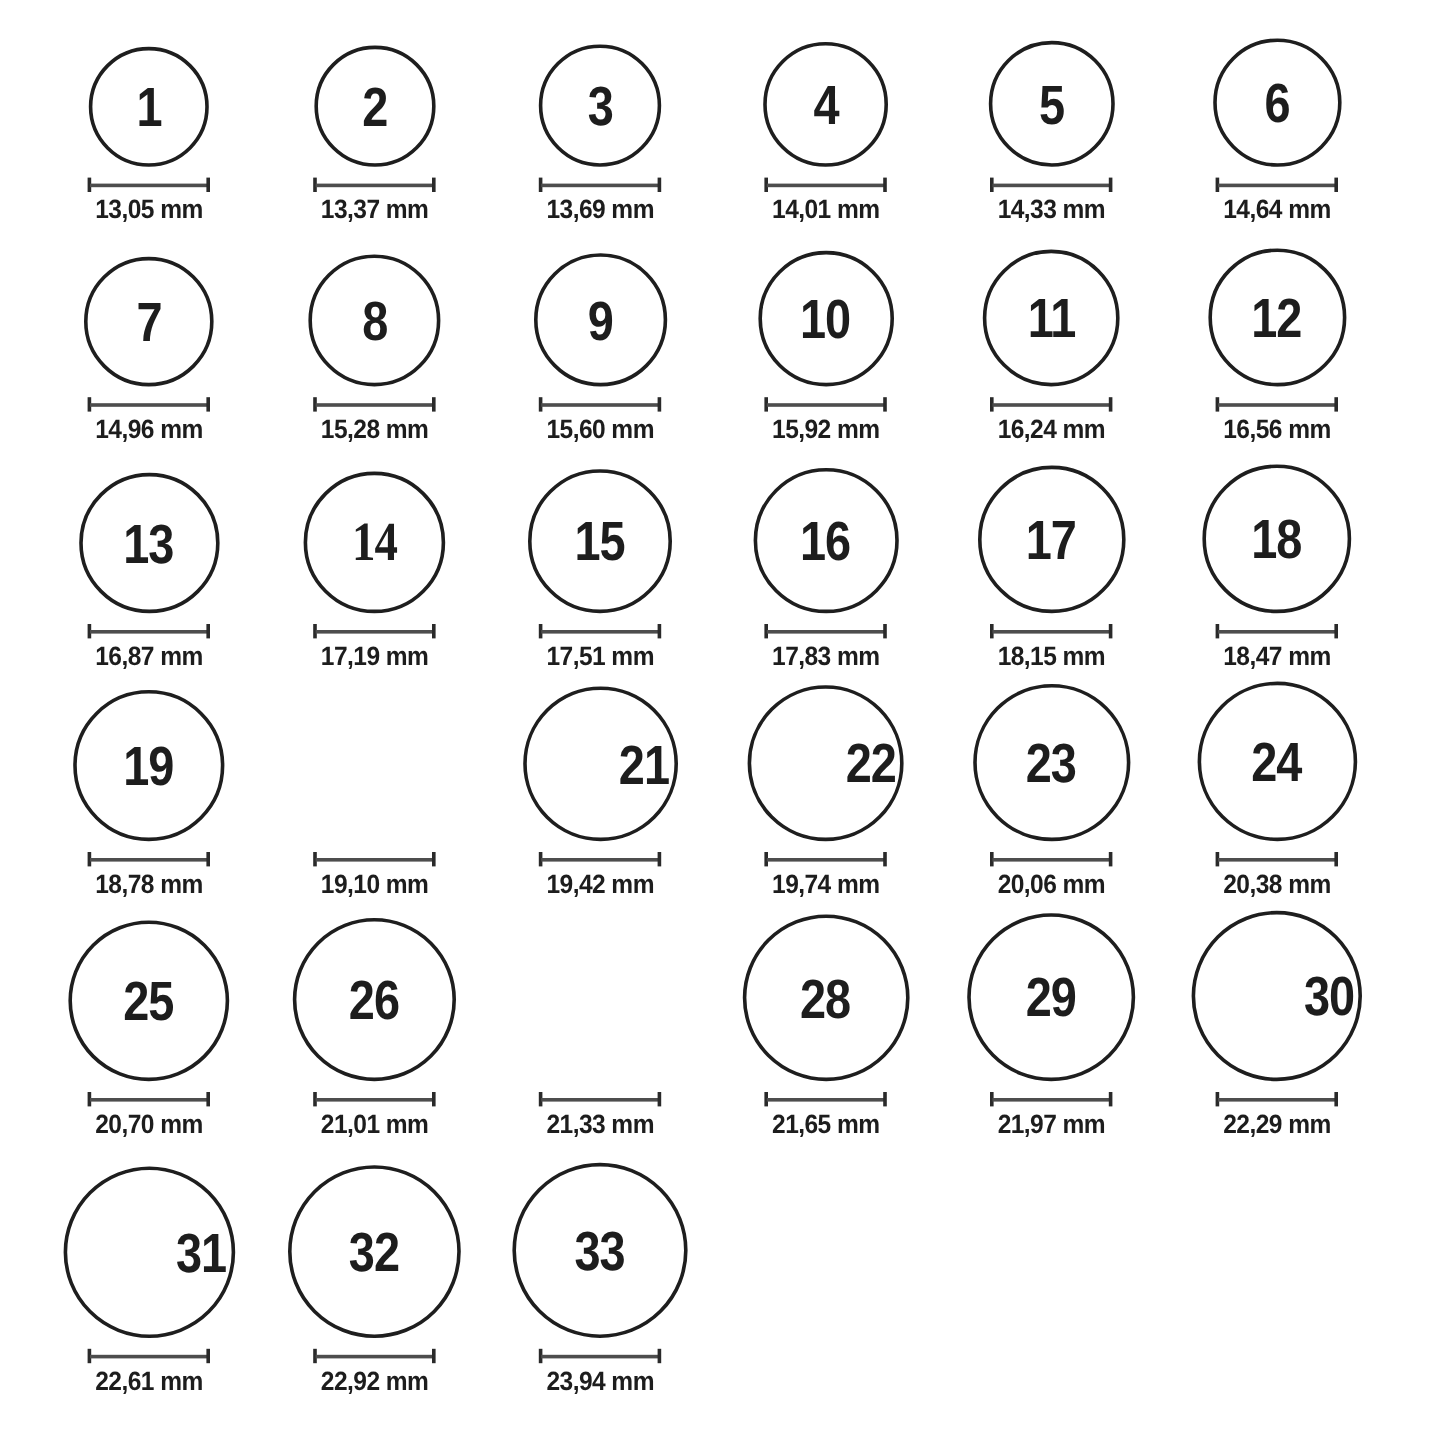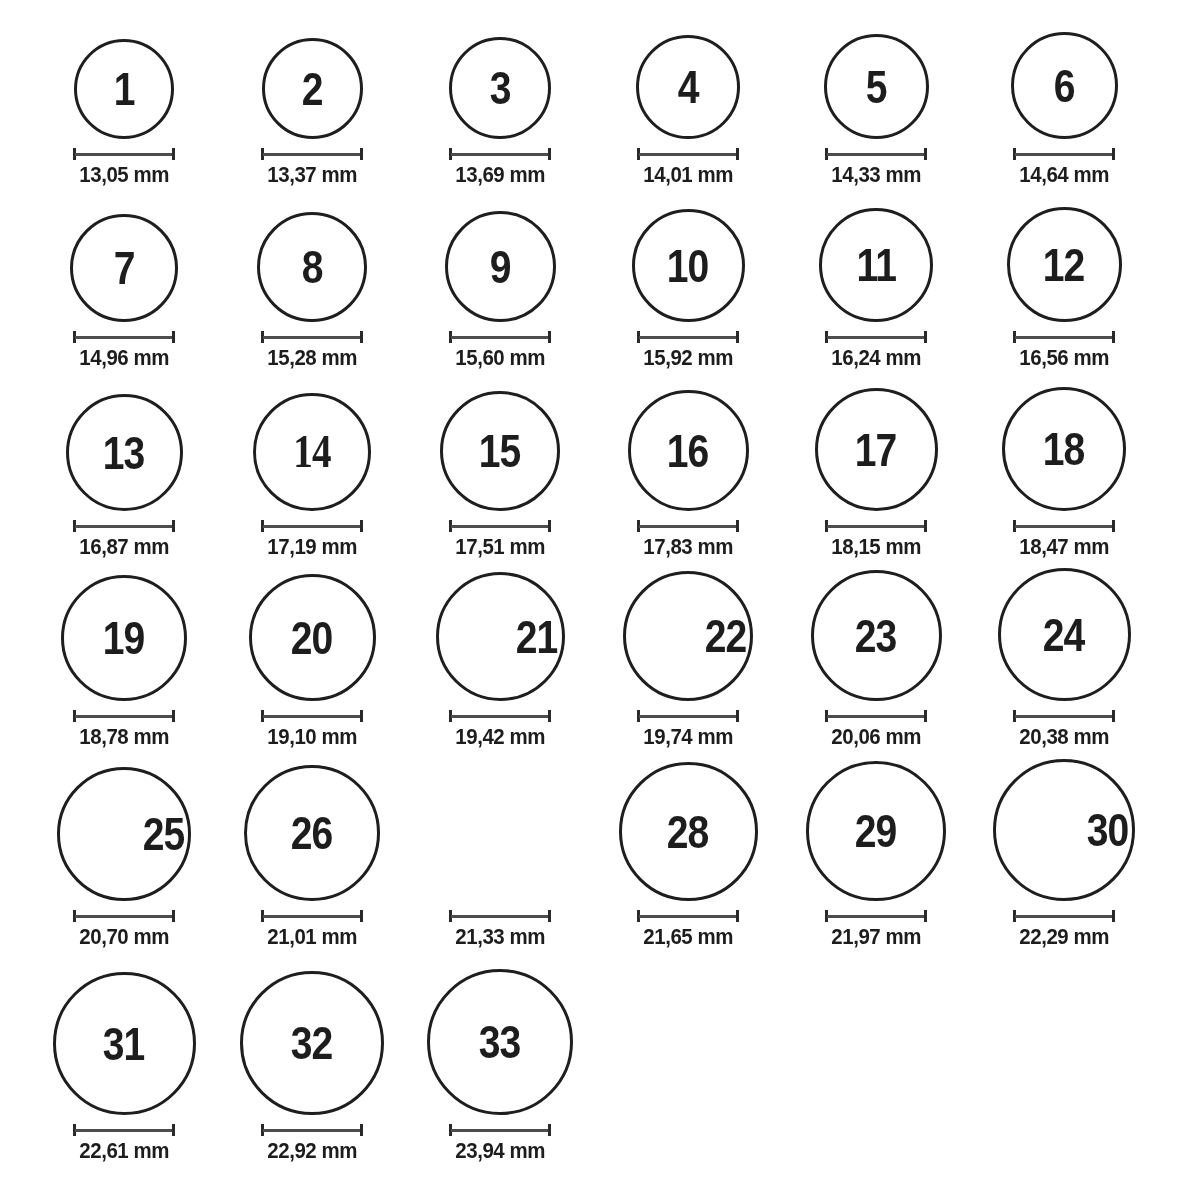--- a/index.html
+++ b/index.html
@@ -309,23 +309,20 @@
     </div>
     <div class="bar">
       <span class="tick tick-left"></span>
       <span class="line"></span>
       <span class="tick tick-right"></span>
     </div>
     <div class="label">18,78 mm</div>
   </div>
 
   <div class="cell">
-    <div class="circle" style="width: 127px; height: 127px;">
-      <span class="num">20</span>
-    </div>
     <div class="bar">
       <span class="tick tick-left"></span>
       <span class="line"></span>
       <span class="tick tick-right"></span>
     </div>
     <div class="label">19,10 mm</div>
   </div>
 
   <div class="cell">
     <div class="circle" style="width: 129px; height: 129px; justify-content: flex-end;">
@@ -369,21 +366,21 @@
     </div>
     <div class="bar">
       <span class="tick tick-left"></span>
       <span class="line"></span>
       <span class="tick tick-right"></span>
     </div>
     <div class="label">20,38 mm</div>
   </div>
 
   <div class="cell">
-    <div class="circle" style="width: 134px; height: 134px; justify-content: flex-end;">
+    <div class="circle" style="width: 134px; height: 134px;">
       <span class="num">25</span>
     </div>
     <div class="bar">
       <span class="tick tick-left"></span>
       <span class="line"></span>
       <span class="tick tick-right"></span>
     </div>
     <div class="label">20,70 mm</div>
   </div>
 
@@ -438,21 +435,21 @@
     </div>
     <div class="bar">
       <span class="tick tick-left"></span>
       <span class="line"></span>
       <span class="tick tick-right"></span>
     </div>
     <div class="label">22,29 mm</div>
   </div>
 
   <div class="cell">
-    <div class="circle" style="width: 143px; height: 143px;">
+    <div class="circle" style="width: 143px; height: 143px; justify-content: flex-end;">
       <span class="num">31</span>
     </div>
     <div class="bar">
       <span class="tick tick-left"></span>
       <span class="line"></span>
       <span class="tick tick-right"></span>
     </div>
     <div class="label">22,61 mm</div>
   </div>
 

